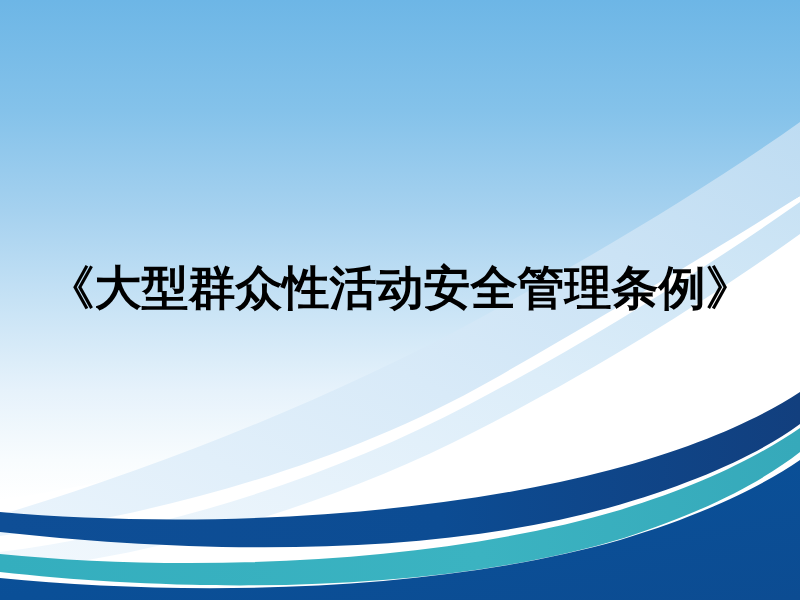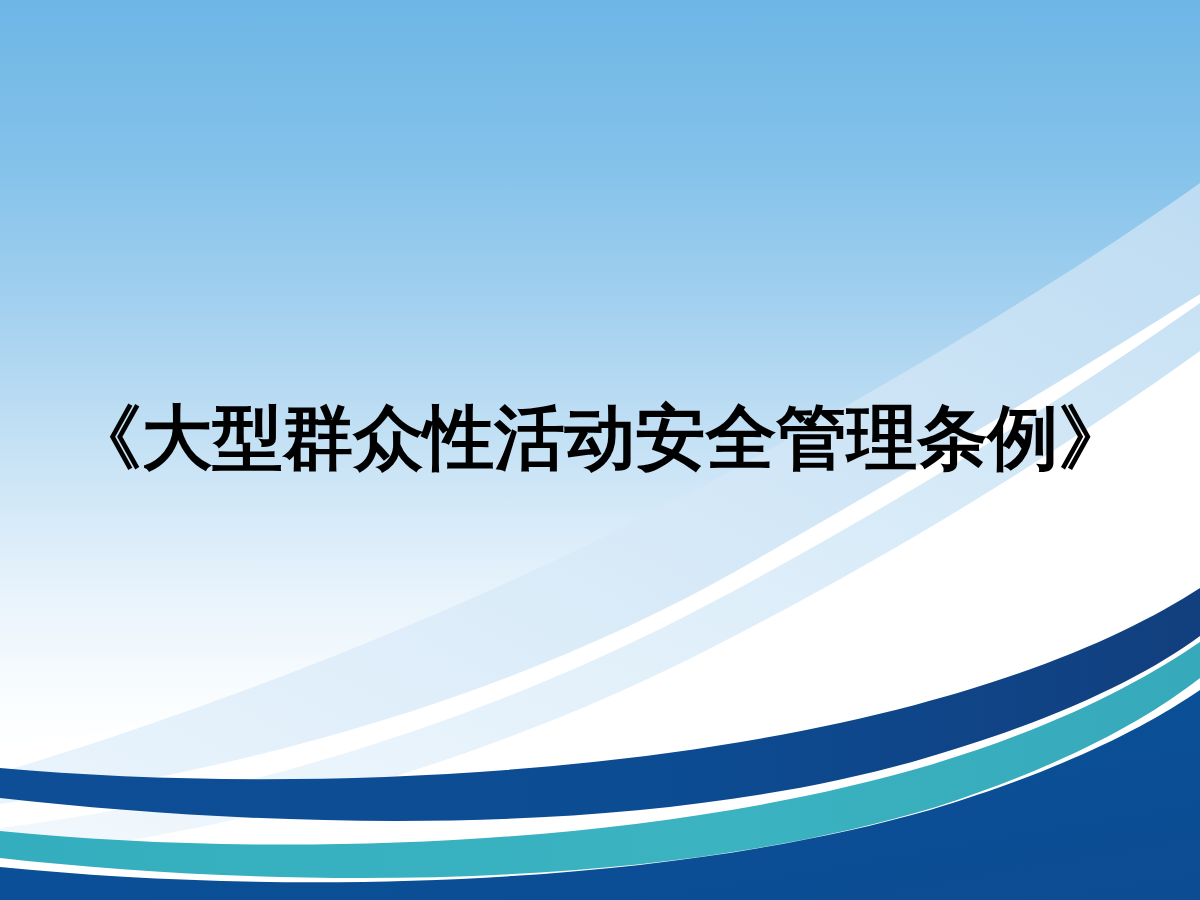--- a/index.html
+++ b/index.html
@@ -35,21 +35,21 @@
     align-items: flex-start;
     justify-content: center;
     pointer-events: none;
   }
   .slide-title {
     position: absolute;
     left: 0;
     right: 0;
     top: 262px;
     text-align: center;
-    font-family: Liberation Sans, sans-serif;
+    font-family: Liberation Mono, monospace;
     font-size: 47px;
     line-height: 60px;
     font-weight: bold;
     color: #000000;
     letter-spacing: 0px;
     white-space: nowrap;
   }
 </style>
 </head>
 <body>

